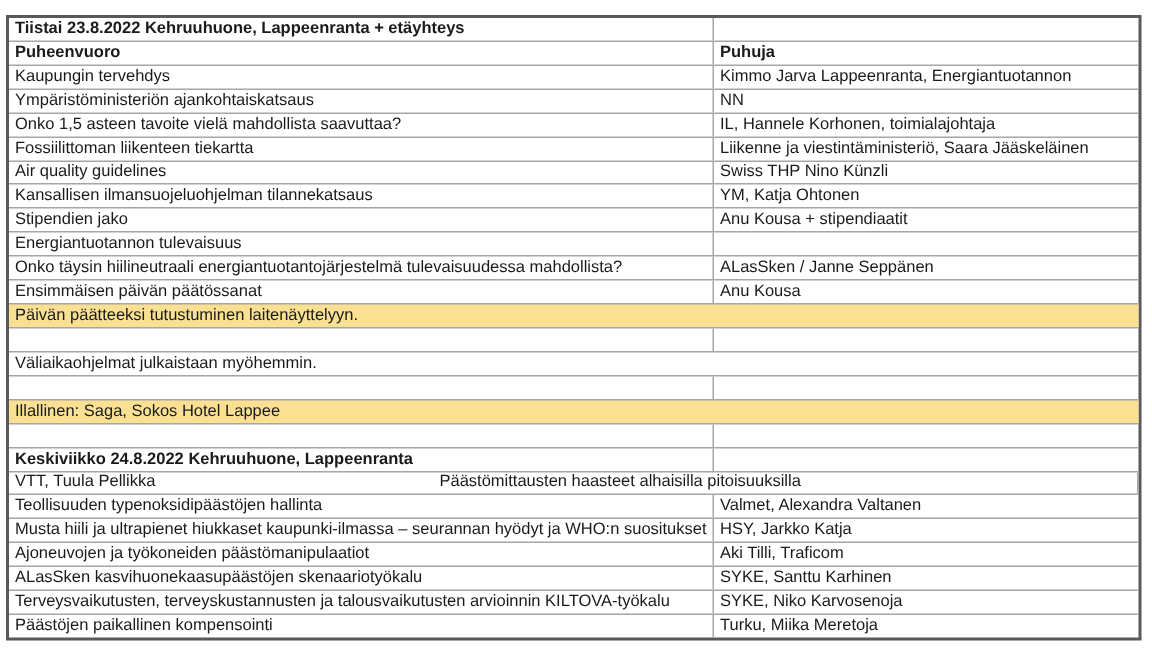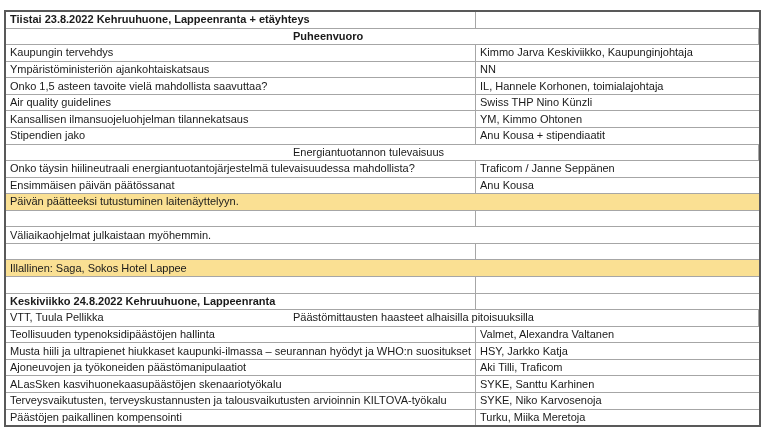--- a/index.html
+++ b/index.html
@@ -25,21 +25,20 @@
     border: 2px solid #595959;
     display: flex;
     flex-direction: column;
     background: #ffffff;
   }
   .row {
     flex: 1 1 0;
     min-height: 0;
     display: flex;
     border-top: 1px solid #a6a6a6;
-    justify-content: flex-end;
   }
   .row:first-child { border-top: none; }
   .row.hl { background: #fae093; }
   .cell {
     display: flex;
     align-items: center;
     box-sizing: border-box;
     padding-left: 4px;
     padding-right: 2px;
     font-size: 11px;
@@ -65,51 +64,56 @@
 <body>
 
 <div class="page">
   <div class="agenda-table" id="agenda-table">
       <div class="row bold">
         <div class="cell left">Tiistai 23.8.2022 Kehruuhuone, Lappeenranta + etäyhteys</div>
         <div class="cell right"></div>
       </div>
       <div class="row bold">
         <div class="cell left">Puheenvuoro</div>
+        <div class="cell right">Puhuja</div>
       </div>
       <div class="row">
         <div class="cell left">Kaupungin tervehdys</div>
-        <div class="cell right">Kimmo Jarva Keskiviikko, Kaupunginjohtaja</div>
+        <div class="cell right">Kimmo Jarva Lappeenranta, Energiantuotannon</div>
       </div>
       <div class="row">
         <div class="cell left">Ympäristöministeriön ajankohtaiskatsaus</div>
         <div class="cell right">NN</div>
       </div>
       <div class="row">
         <div class="cell left">Onko 1,5 asteen tavoite vielä mahdollista saavuttaa?</div>
         <div class="cell right">IL, Hannele Korhonen, toimialajohtaja</div>
       </div>
       <div class="row">
+        <div class="cell left">Fossiilittoman liikenteen tiekartta</div>
+        <div class="cell right">Liikenne ja viestintäministeriö, Saara Jääskeläinen</div>
+      </div>
+      <div class="row">
         <div class="cell left">Air quality guidelines</div>
         <div class="cell right">Swiss THP Nino Künzli</div>
       </div>
       <div class="row">
         <div class="cell left">Kansallisen ilmansuojeluohjelman tilannekatsaus</div>
-        <div class="cell right">YM, Kimmo Ohtonen</div>
+        <div class="cell right">YM, Katja Ohtonen</div>
       </div>
       <div class="row">
         <div class="cell left">Stipendien jako</div>
         <div class="cell right">Anu Kousa + stipendiaatit</div>
       </div>
       <div class="row">
         <div class="cell left">Energiantuotannon tulevaisuus</div>
       </div>
       <div class="row">
         <div class="cell left">Onko täysin hiilineutraali energiantuotantojärjestelmä tulevaisuudessa mahdollista?</div>
-        <div class="cell right">Traficom / Janne Seppänen</div>
+        <div class="cell right">ALasSken / Janne Seppänen</div>
       </div>
       <div class="row">
         <div class="cell left">Ensimmäisen päivän päätössanat</div>
         <div class="cell right">Anu Kousa</div>
       </div>
       <div class="row hl merged">
         <div class="cell full">Päivän päätteeksi tutustuminen laitenäyttelyyn.</div>
       </div>
       <div class="row">
         <div class="cell left"></div>

